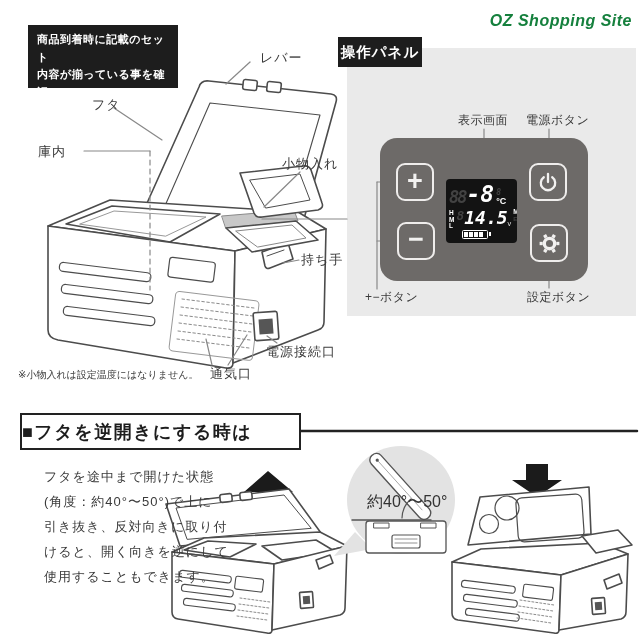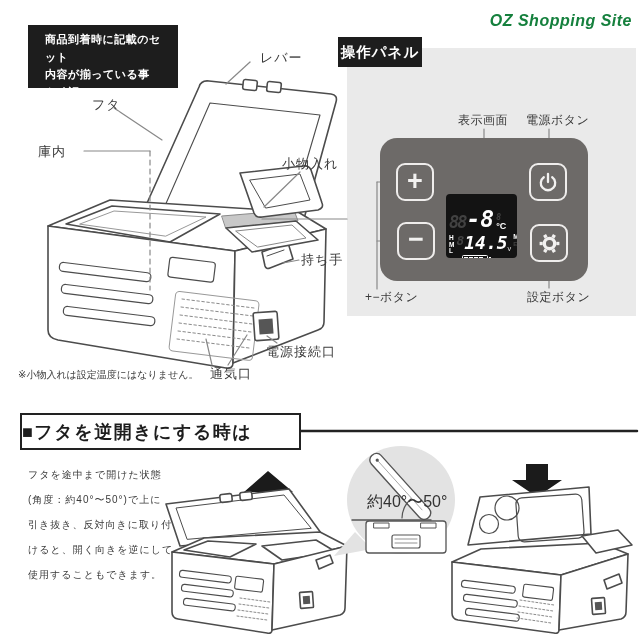--- a/index.html
+++ b/index.html
@@ -10,21 +10,21 @@
   
   #gray-panel-bg { left:347px; top:48px; width:289px; height:268px; background:#eaeaea; z-index:0; }
   #art { left:0; top:0; z-index:1; pointer-events:none; }
   .layer2 { z-index:2; }
 
   
   #watermark { left:0; top:12px; width:632px; text-align:right; color:#15803d; font-size:16px; font-weight:bold; font-style:italic; letter-spacing:.5px; text-shadow:0 1px 0 #fff; }
 
   
   .black-box { background:#1d1d1d; color:#fff; font-weight:bold; }
-  #notice-box { left:28px; top:25px; width:150px; height:63px; padding:6px 17px; font-size:11px; line-height:17.5px; letter-spacing:.5px; }
+  #notice-box { left:28px; top:25px; width:150px; height:63px; padding:6px 9px; font-size:11px; line-height:17.5px; letter-spacing:.5px; }
   #panel-title { left:338px; top:37px; width:84px; height:30px; font-size:14.5px; display:flex; align-items:center; justify-content:center; letter-spacing:1px; }
 
   
   .dlabel { color:#3a3a3a; font-size:13px; white-space:nowrap; letter-spacing:1px; }
   #lbl-lever { left:260px; top:49px; }
   #lbl-lid { left:92px; top:96px; }
   #lbl-interior { left:38px; top:143px; }
   #lbl-case { left:282px; top:155px; }
   #lbl-handle { left:301px; top:251px; }
   #lbl-powerport { left:266px; top:343px; }
@@ -39,21 +39,21 @@
   #lbl-setting { left:527px; top:289px; }
 
   #control-panel { left:380px; top:138px; width:208px; height:143px; background:#6d6a68; border-radius:17px; }
   .pbtn { position:absolute; width:38px; height:38px; border:2.5px solid #efedec; border-radius:9px; color:#f2f1f0; display:flex; align-items:center; justify-content:center; }
   #btn-plus { left:16px; top:25px; font-size:27px; font-weight:bold; padding-bottom:2px; }
   #btn-minus { left:17px; top:84px; font-size:27px; font-weight:bold; padding-bottom:4px; }
   #btn-power { left:149px; top:25px; }
   #btn-gear  { left:150px; top:86px; }
 
   
-  #display { position:absolute; left:66px; top:56px; width:71px; height:64px; background:#131313; border-radius:4px; padding:12px 3px; overflow:hidden; }
+  #display { position:absolute; left:66px; top:41px; width:71px; height:64px; background:#131313; border-radius:4px; padding:2px 3px; overflow:hidden; }
   .mono { font-family:"DejaVu Sans Mono","Liberation Mono",monospace; font-style:italic; font-weight:bold; }
   .ghost { color:#424242; }
   .lit { color:#fff; }
   .disp-row1 { display:flex; align-items:flex-end; height:25px; }
   .ghost-digits { font-size:17px; letter-spacing:-2px; line-height:1; }
   .main-temp { font-size:23px; line-height:1; margin-left:1px; }
   .unit-col { display:flex; flex-direction:column; margin-left:2px; line-height:1; }
   .ghost-unit { font-size:8px; }
   .unit-c { font-size:9px; font-weight:bold; }
   .disp-row2 { display:flex; align-items:flex-start; margin-top:3px; height:19px; }
@@ -64,21 +64,21 @@
   .max-col { display:flex; flex-direction:column; margin-left:2px; line-height:1; }
   .max { font-size:6.5px; font-weight:bold; color:#fff; }
   .eco { font-size:6px; font-weight:bold; }
   .disp-row3 { display:flex; margin-top:2px; margin-left:13px; }
   .battery { width:26px; height:9px; border:1px solid #fff; border-radius:1.5px; display:flex; gap:1px; padding:1px; }
   .bar { width:4px; height:5px; background:#fff; }
   .nub { width:2px; height:4px; background:#fff; margin-left:1px; margin-top:2px; }
 
   
   #reverse-header { left:20px; top:413px; width:281px; height:37px; background:#fff; border:2.5px solid #222; display:flex; align-items:center; padding-left:0; font-size:18px; font-weight:bold; color:#1d1d1d; letter-spacing:1.5px; white-space:nowrap; }
-  .para-line { position:absolute; left:28px; font-size:10px; color:#3a3a3a; letter-spacing:1px; white-space:nowrap; }
+  .para-line { position:absolute; left:44px; font-size:13px; color:#3a3a3a; letter-spacing:1px; white-space:nowrap; }
   #angle-note { left:347px; top:492px; font-size:16px; color:#333; white-space:nowrap; letter-spacing:0; z-index:2;margin-left:20px; }
 </style>
 </head>
 <body>
 
 <div class="abs" id="gray-panel-bg"></div>
 
 <svg class="abs" id="art" width="640" height="640" viewBox="0 0 640 640">
   <g stroke="#4c4c4c" stroke-width="1.6" fill="#fff" stroke-linejoin="round" stroke-linecap="round">
 

